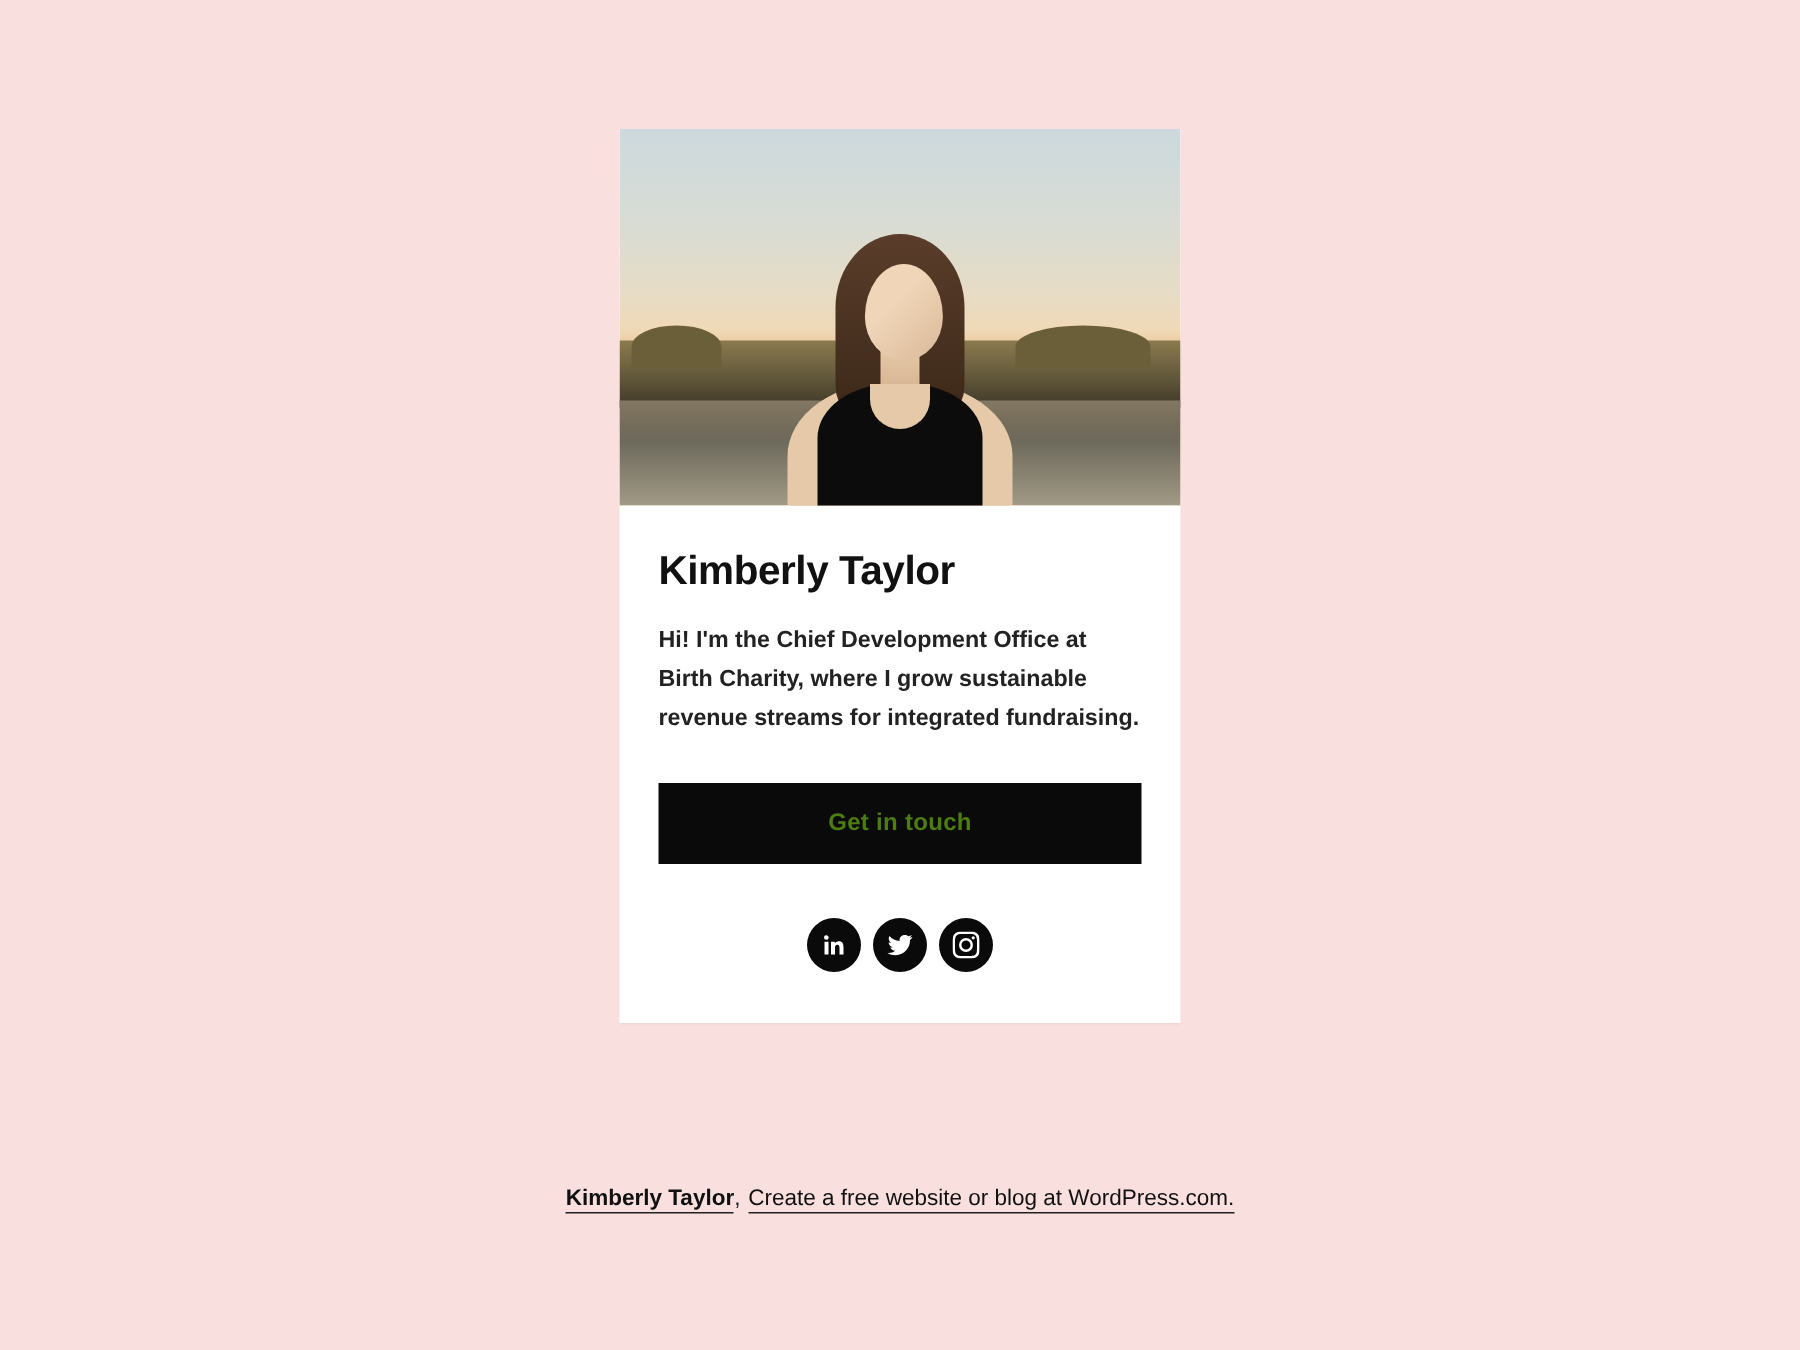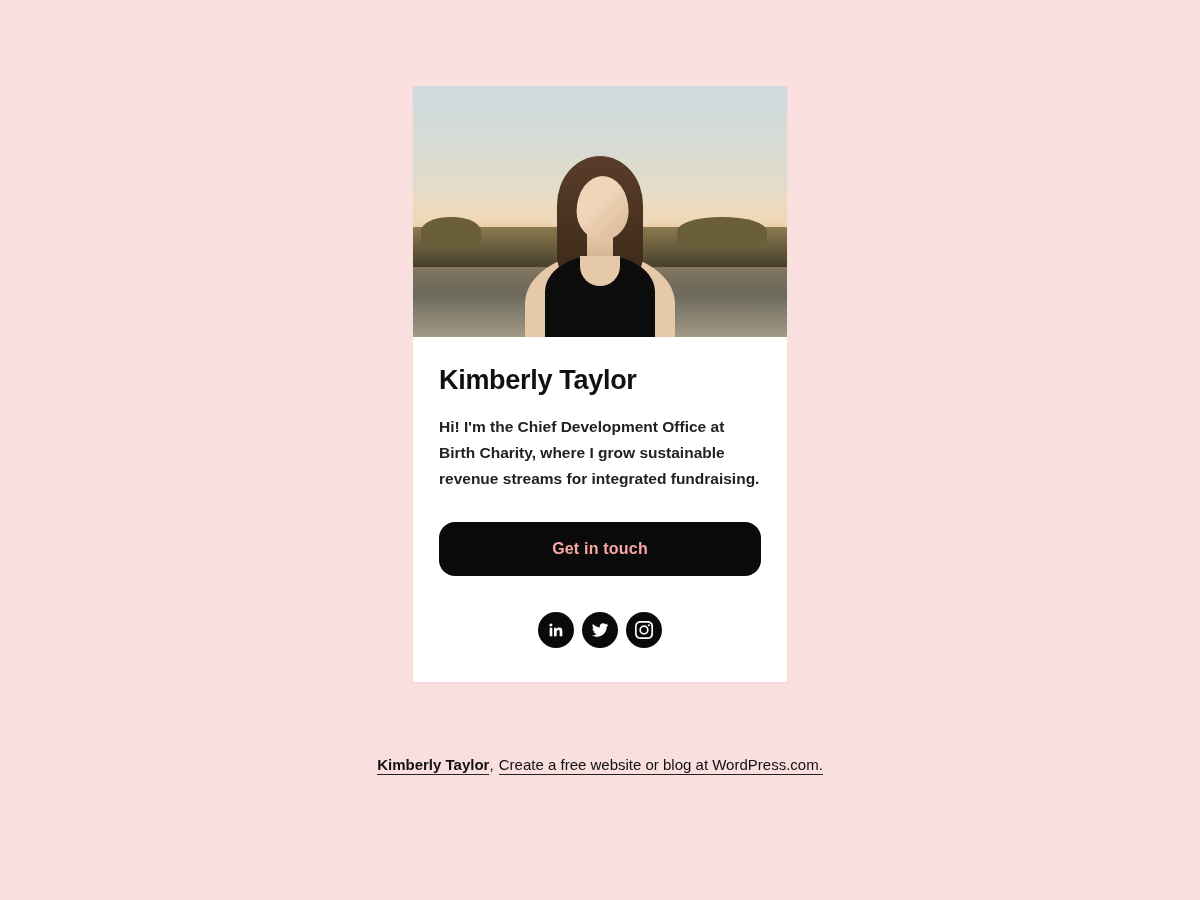--- a/index.html
+++ b/index.html
@@ -147,26 +147,26 @@
     font-size: 15.5px;
     line-height: 1.68;
     color: #222;
     margin-bottom: 30px;
     font-weight: bold;
   }
   .cta-button {
     display: block;
     width: 100%;
     background: #0a0a0a;
-    color: #fca5a5;
+    color: #4d7c0f;
     border: none;
     padding: 18px 0;
     font-size: 16px;
     font-weight: 700;
-    border-radius: 16px;
+    border-radius: 0;
     cursor: pointer;
     letter-spacing: 0.2px;
   }
   .socials {
     display: flex;
     justify-content: center;
     gap: 8px;
     margin-top: 36px;
   }
   .social {
@@ -178,21 +178,21 @@
     align-items: center;
     justify-content: center;
     cursor: pointer;
   }
   .social svg {
     width: 18px;
     height: 18px;
     fill: #ffffff;
   }
   .footer {
-    margin-top: 74px;
+    margin-top: 108px;
     font-size: 15px;
     color: #222;
   }
   .footer a {
     color: #111;
     text-decoration: none;
     border-bottom: 1px solid #222;
     padding-bottom: 1px;
   }
   .footer-name {

